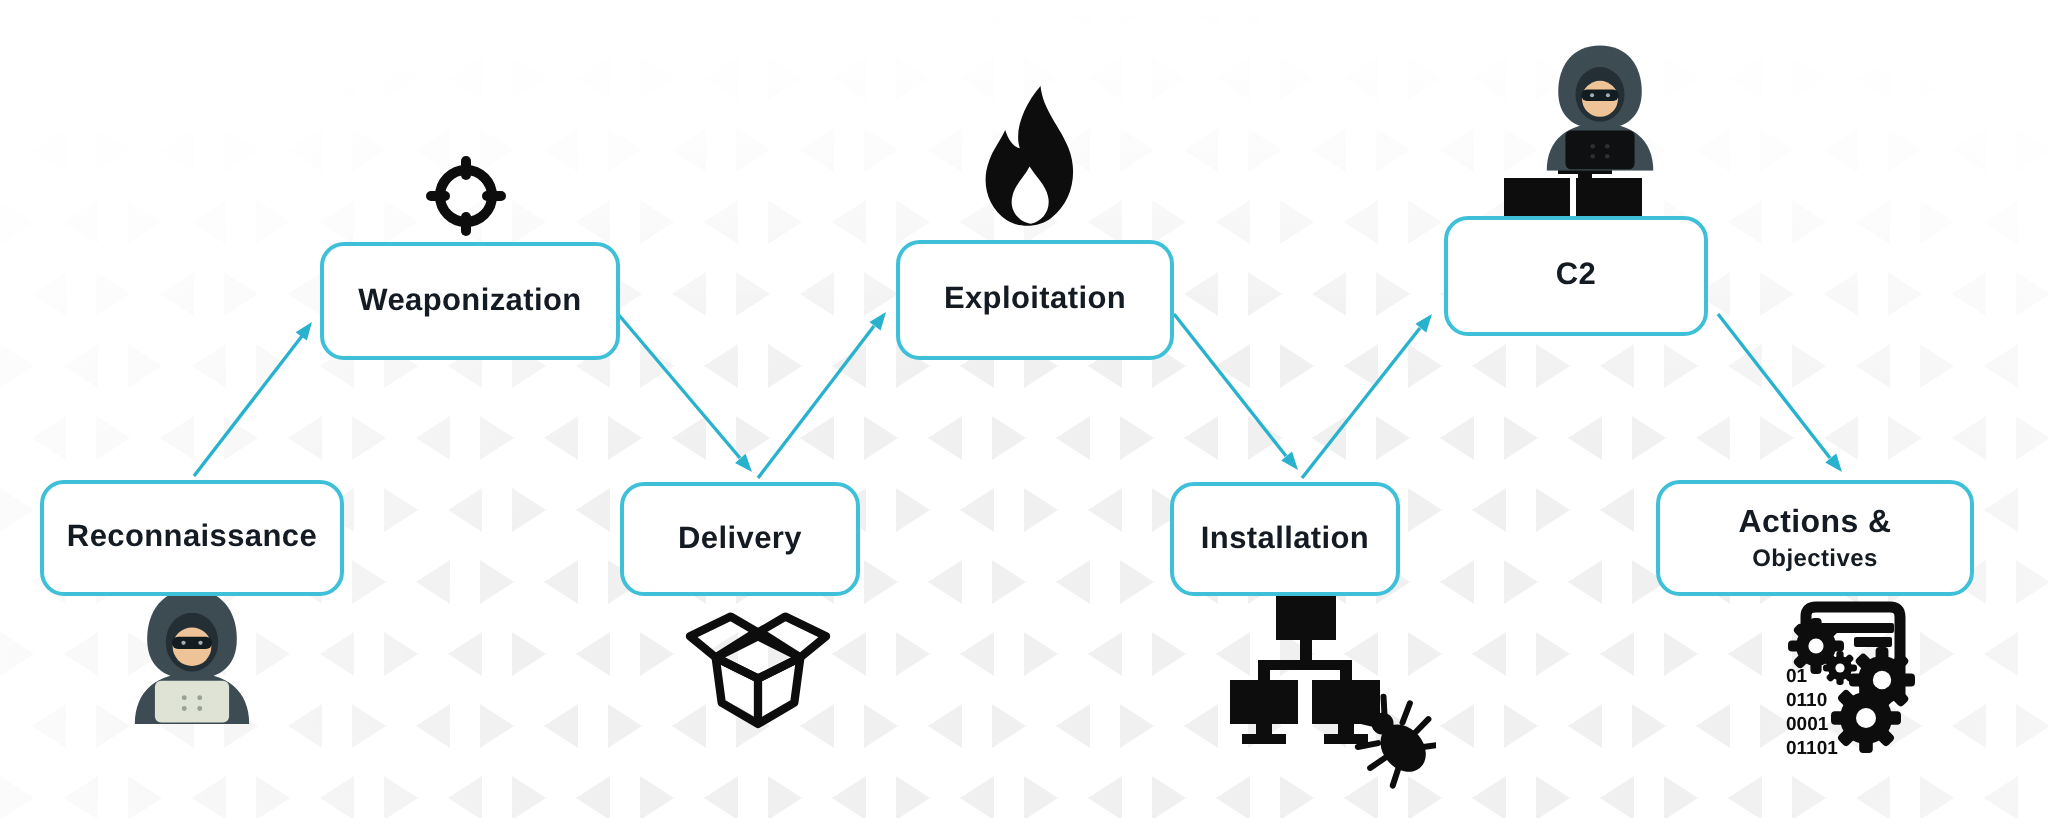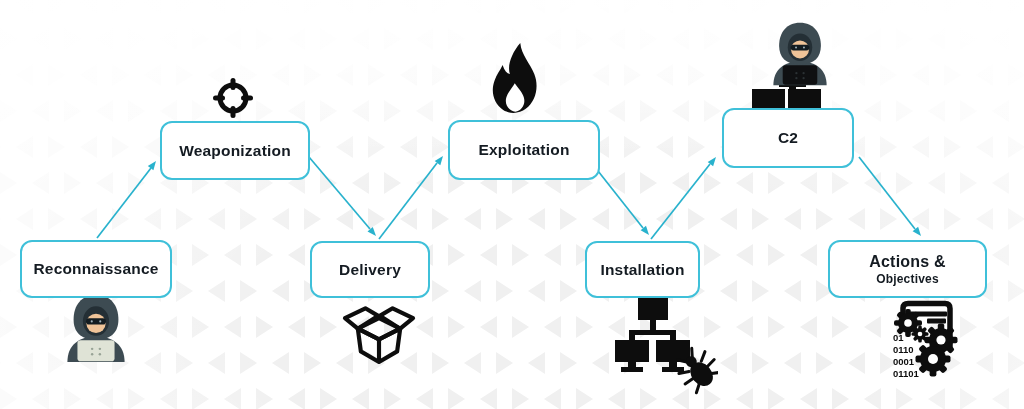--- a/index.html
+++ b/index.html
@@ -621,21 +621,21 @@
 
   <div class="stage-box" style="left:20px;top:240px;width:152px;height:58px">
     <span class="stage-label">Reconnaissance</span>
   </div>
   <div class="stage-box" style="left:160px;top:121px;width:150px;height:59px">
     <span class="stage-label">Weaponization</span>
   </div>
   <div class="stage-box" style="left:310px;top:241px;width:120px;height:57px">
     <span class="stage-label">Delivery</span>
   </div>
-  <div class="stage-box" style="left:448px;top:120px;width:152px;height:60px">
+  <div class="stage-box" style="left:448px;top:120px;width:139px;height:60px">
     <span class="stage-label">Exploitation</span>
   </div>
   <div class="stage-box" style="left:585px;top:241px;width:115px;height:57px">
     <span class="stage-label">Installation</span>
   </div>
   <div class="stage-box" style="left:722px;top:108px;width:132px;height:60px">
     <span class="stage-label">C2</span>
   </div>
   <div class="stage-box" style="left:828px;top:240px;width:159px;height:58px">
     <span class="stage-label" style="font-size:16px">Actions &amp;</span>

